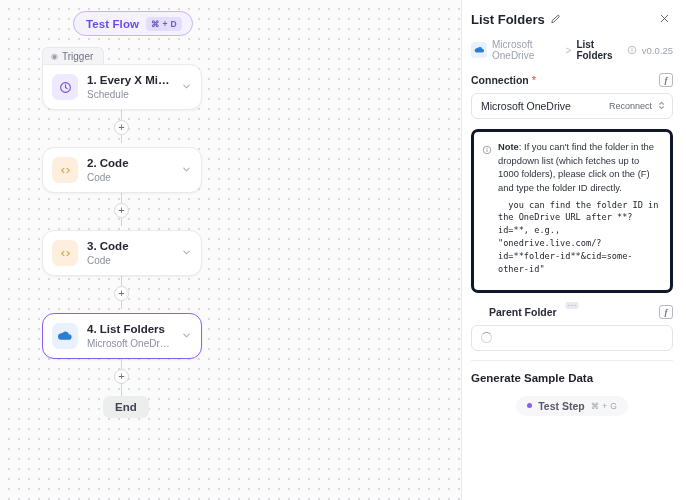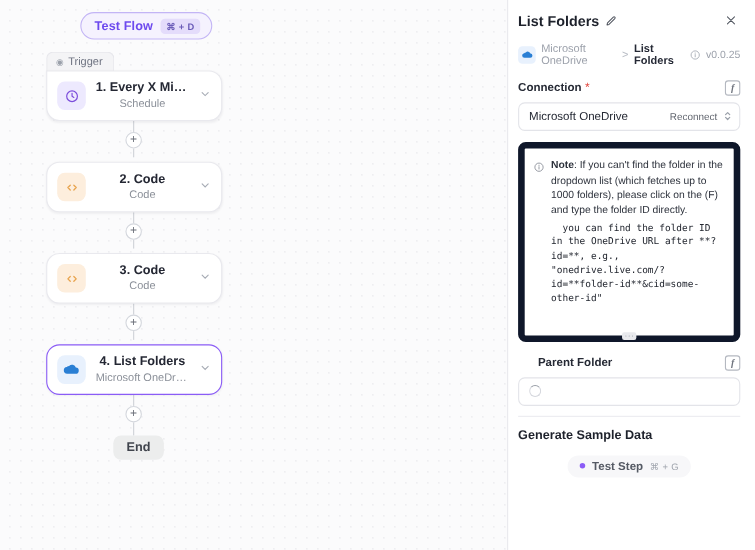--- a/index.html
+++ b/index.html
@@ -14,21 +14,20 @@
 
   
   .canvas {
     position: relative;
     width: 461px; height: 500px;
     background-color: #fbfbfc;
     background-image: radial-gradient(#d8d8de 0.9px, transparent 0.9px);
     background-size: 10px 10px;
     background-position: 4px 4px;
     overflow: hidden;
-    text-align: center;
   }
 
   .testflow-pill {
     position: absolute; left: 73px; top: 11px;
     height: 25px;
     display: flex; align-items: center; gap: 7px;
     padding: 0 10px 0 12px;
     border: 1px solid #c3b5f5;
     background: #f5f2fe;
     border-radius: 13px;
@@ -175,22 +174,22 @@
     display: flex; align-items: center; padding: 0 7px 0 9px;
     font-size: 10.5px; color: #262a35; cursor: pointer; background: #fff;
   }
   .select-box .reconnect {
     margin-left: auto; font-size: 9px; color: #62666f; font-weight: 400;
   }
   .select-box .updown { margin-left: 6px; color: #9aa0a9; font-size: 8px; line-height: .9; text-align: center;}
 
   .note-box {
     margin-top: 10px;
-    border: 6px solid #0f172a; border-radius: 7px;
-    padding: 8px 8px 26px 8px;
+    border: 3px solid #0f172a; border-radius: 7px;
+    padding: 8px 8px 14px 8px;
     display: flex; gap: 6px;
   }
   .note-ico { color: #8d929b; flex: 0 0 auto; margin-top: 1px; }
   .note-body { font-size: 9.4px; line-height: 1.45; color: #2c313b; }
   .note-body b { font-weight: 700; }
   .note-code {
     display: block; margin-top: 4px;
     font-family: "DejaVu Sans Mono", monospace;
     font-size: 8.6px; line-height: 1.5;
     color: #22262f; white-space: pre-wrap; word-break: break-word;

